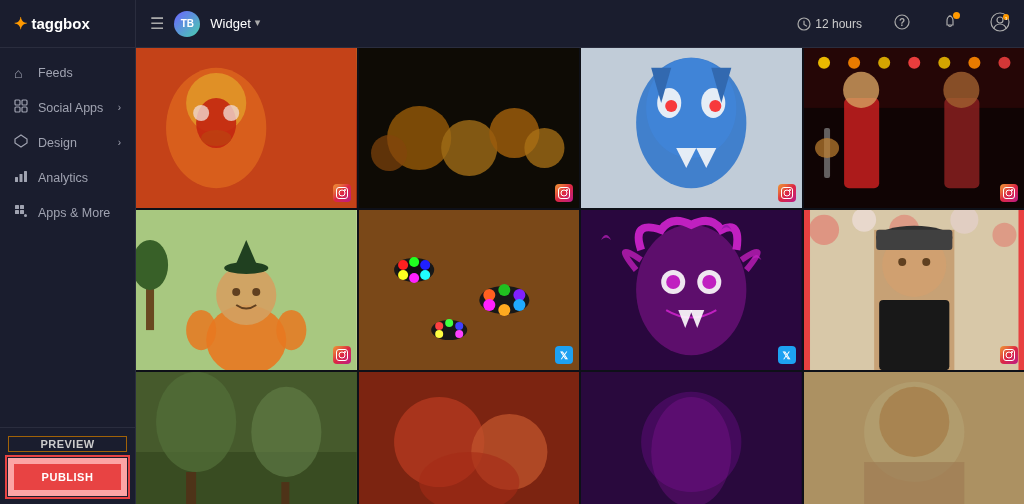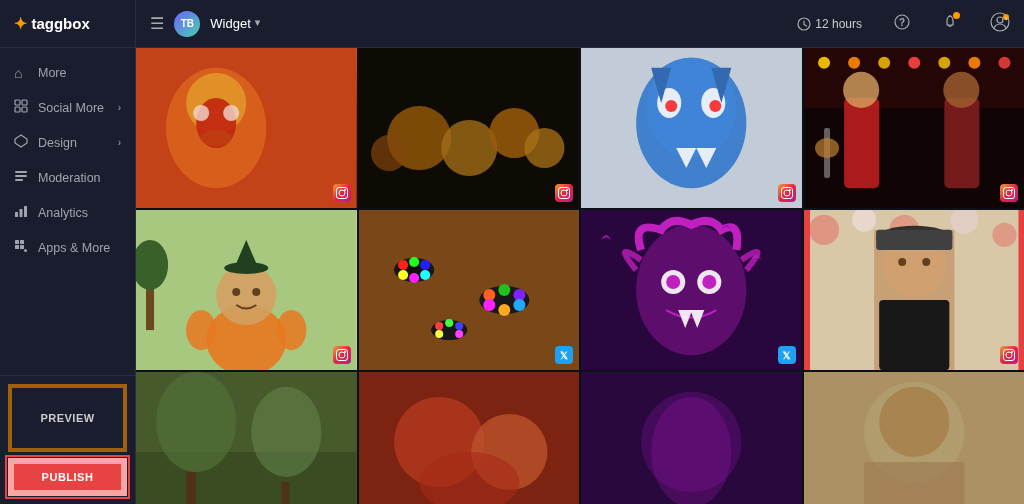--- a/index.html
+++ b/index.html
@@ -52,23 +52,23 @@
     .nav-item .chevron { margin-left: auto; font-size: 10px; }
     .sidebar-bottom {
       padding: 8px;
       display: flex;
       flex-direction: column;
       gap: 6px;
       border-top: 1px solid #2a2d3e;
     }
     .btn-preview {
       background: transparent;
-      border: 4px solid #a16207;
+      border: 1px solid #a16207;
       color: #ccc;
-      padding: 24px;
+      padding: 1px;
       font-size: 11px;
       cursor: pointer;
       text-transform: uppercase;
       letter-spacing: 0.5px;
       font-weight: 600;
     }
     .btn-publish {
       background: #e84343;
       border: 6px solid #fca5a5;
       color: #fff;
@@ -214,52 +214,42 @@
   <div class="logo-area">
     <span class="logo-text">
       <span class="logo-icon">✦</span>
       <span>taggbox</span>
     </span>
   </div>
 
   <nav class="nav-items">
     <div class="nav-item">
       <span class="nav-icon">⌂</span>
-      <span>More</span>
+      <span>Feeds</span>
     </div>
     <div class="nav-item">
       <span class="nav-icon">
         <svg width="14" height="14" viewBox="0 0 14 14" fill="none">
           <rect x="1" y="1" width="5" height="5" rx="1" stroke="#a0a3b1" stroke-width="1.2" fill="none"></rect>
           <rect x="8" y="1" width="5" height="5" rx="1" stroke="#a0a3b1" stroke-width="1.2" fill="none"></rect>
           <rect x="1" y="8" width="5" height="5" rx="1" stroke="#a0a3b1" stroke-width="1.2" fill="none"></rect>
           <rect x="8" y="8" width="5" height="5" rx="1" stroke="#a0a3b1" stroke-width="1.2" fill="none"></rect>
         </svg>
       </span>
-      <span>Social More</span>
+      <span>Social Apps</span>
       <span class="chevron">›</span>
     </div>
     <div class="nav-item">
       <span class="nav-icon">
         <svg width="14" height="14" viewBox="0 0 14 14" fill="none">
           <path d="M7 1L13 5V9L7 13L1 9V5L7 1Z" stroke="#a0a3b1" stroke-width="1.2" fill="none"></path>
         </svg>
       </span>
       <span>Design</span>
       <span class="chevron">›</span>
-    </div>
-    <div class="nav-item">
-      <span class="nav-icon">
-        <svg width="14" height="14" viewBox="0 0 14 14" fill="none">
-          <rect x="1" y="2" width="12" height="2" rx="1" fill="#a0a3b1"></rect>
-          <rect x="1" y="6" width="12" height="2" rx="1" fill="#a0a3b1"></rect>
-          <rect x="1" y="10" width="8" height="2" rx="1" fill="#a0a3b1"></rect>
-        </svg>
-      </span>
-      <span>Moderation</span>
     </div>
     <div class="nav-item">
       <span class="nav-icon">
         <svg width="14" height="14" viewBox="0 0 14 14" fill="none">
           <rect x="1" y="8" width="3" height="5" rx="0.5" fill="#a0a3b1"></rect>
           <rect x="5.5" y="5" width="3" height="8" rx="0.5" fill="#a0a3b1"></rect>
           <rect x="10" y="2" width="3" height="11" rx="0.5" fill="#a0a3b1"></rect>
         </svg>
       </span>
       <span>Analytics</span>

